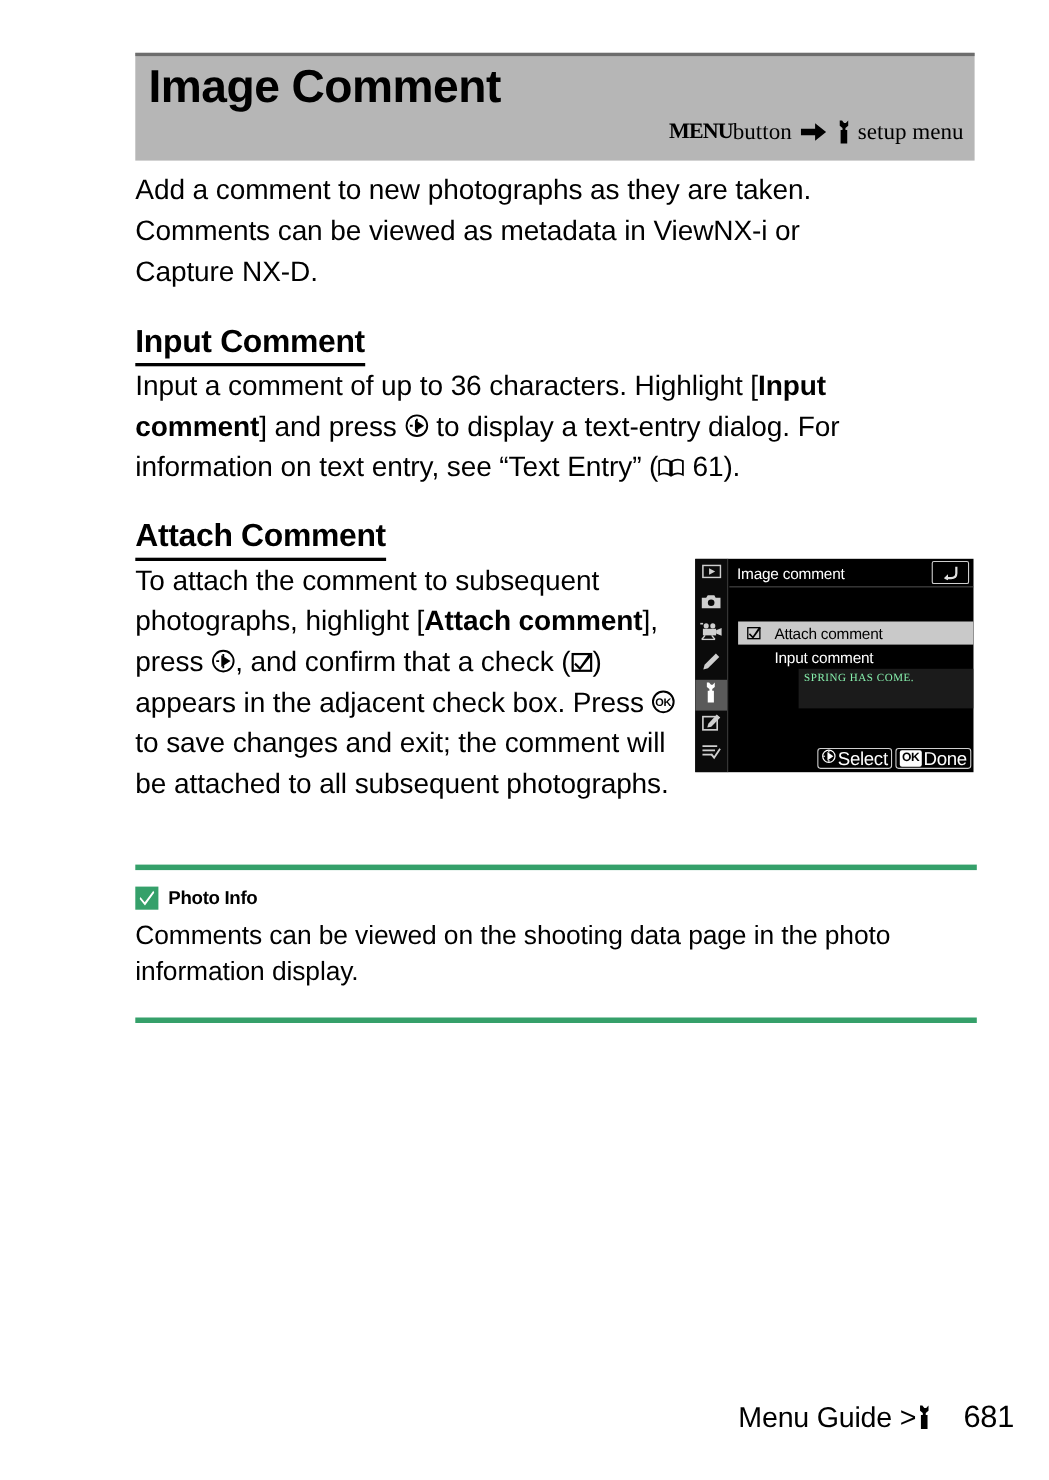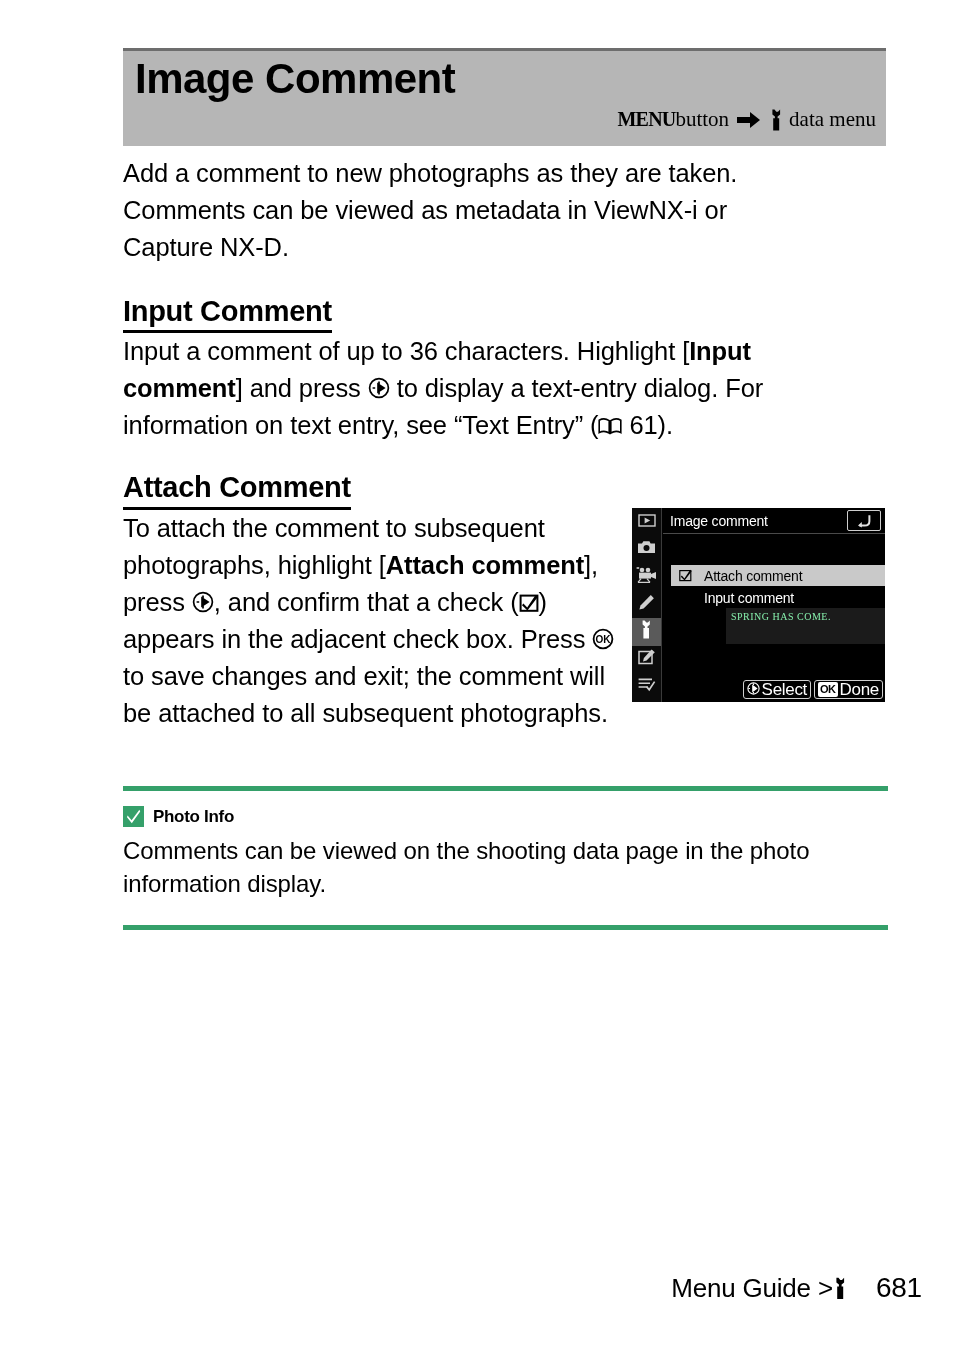--- a/index.html
+++ b/index.html
@@ -309,21 +309,21 @@
       <span class="ico arrow-right-glyph">
         <svg width="24" height="18" viewBox="0 0 24 18">
           <path d="M0 6 H13 V1 L23 9 L13 17 V12 H0 Z" fill="#000"></path>
         </svg>
       </span>
       <span class="ico wrench-inline">
         <svg width="15" height="22" viewBox="0 0 15 22">
           <path d="M3.4 0.6 L3.4 5.4 L5.9 7.4 L5.9 9.2 L4.2 9.2 L4.2 21.4 L10.2 21.4 L10.2 9.2 L8.6 9.2 L8.6 7.4 L11.1 5.4 L11.1 0.6 L9.0 2.8 L7.3 2.8 L5.5 0.6 Z" fill="#000"></path>
         </svg>
       </span>
-      <span>data menu</span>
+      <span>setup menu</span>
     </div>
   </div>
 
   <div class="content">
 
     <p class="body-text intro">Add a comment to new photographs as they are taken. Comments can be viewed as metadata in ViewNX-i or Capture NX-D.</p>
 
     <div class="sec-input">
       <h2 class="section-head">Input Comment</h2>
       <p class="body-text para-input"><span>Input a comment of up to 36 characters. Highlight [</span><b>Input comment</b><span>] and press </span><span class="ico"><svg width="22" height="22" viewBox="0 0 22 22">

